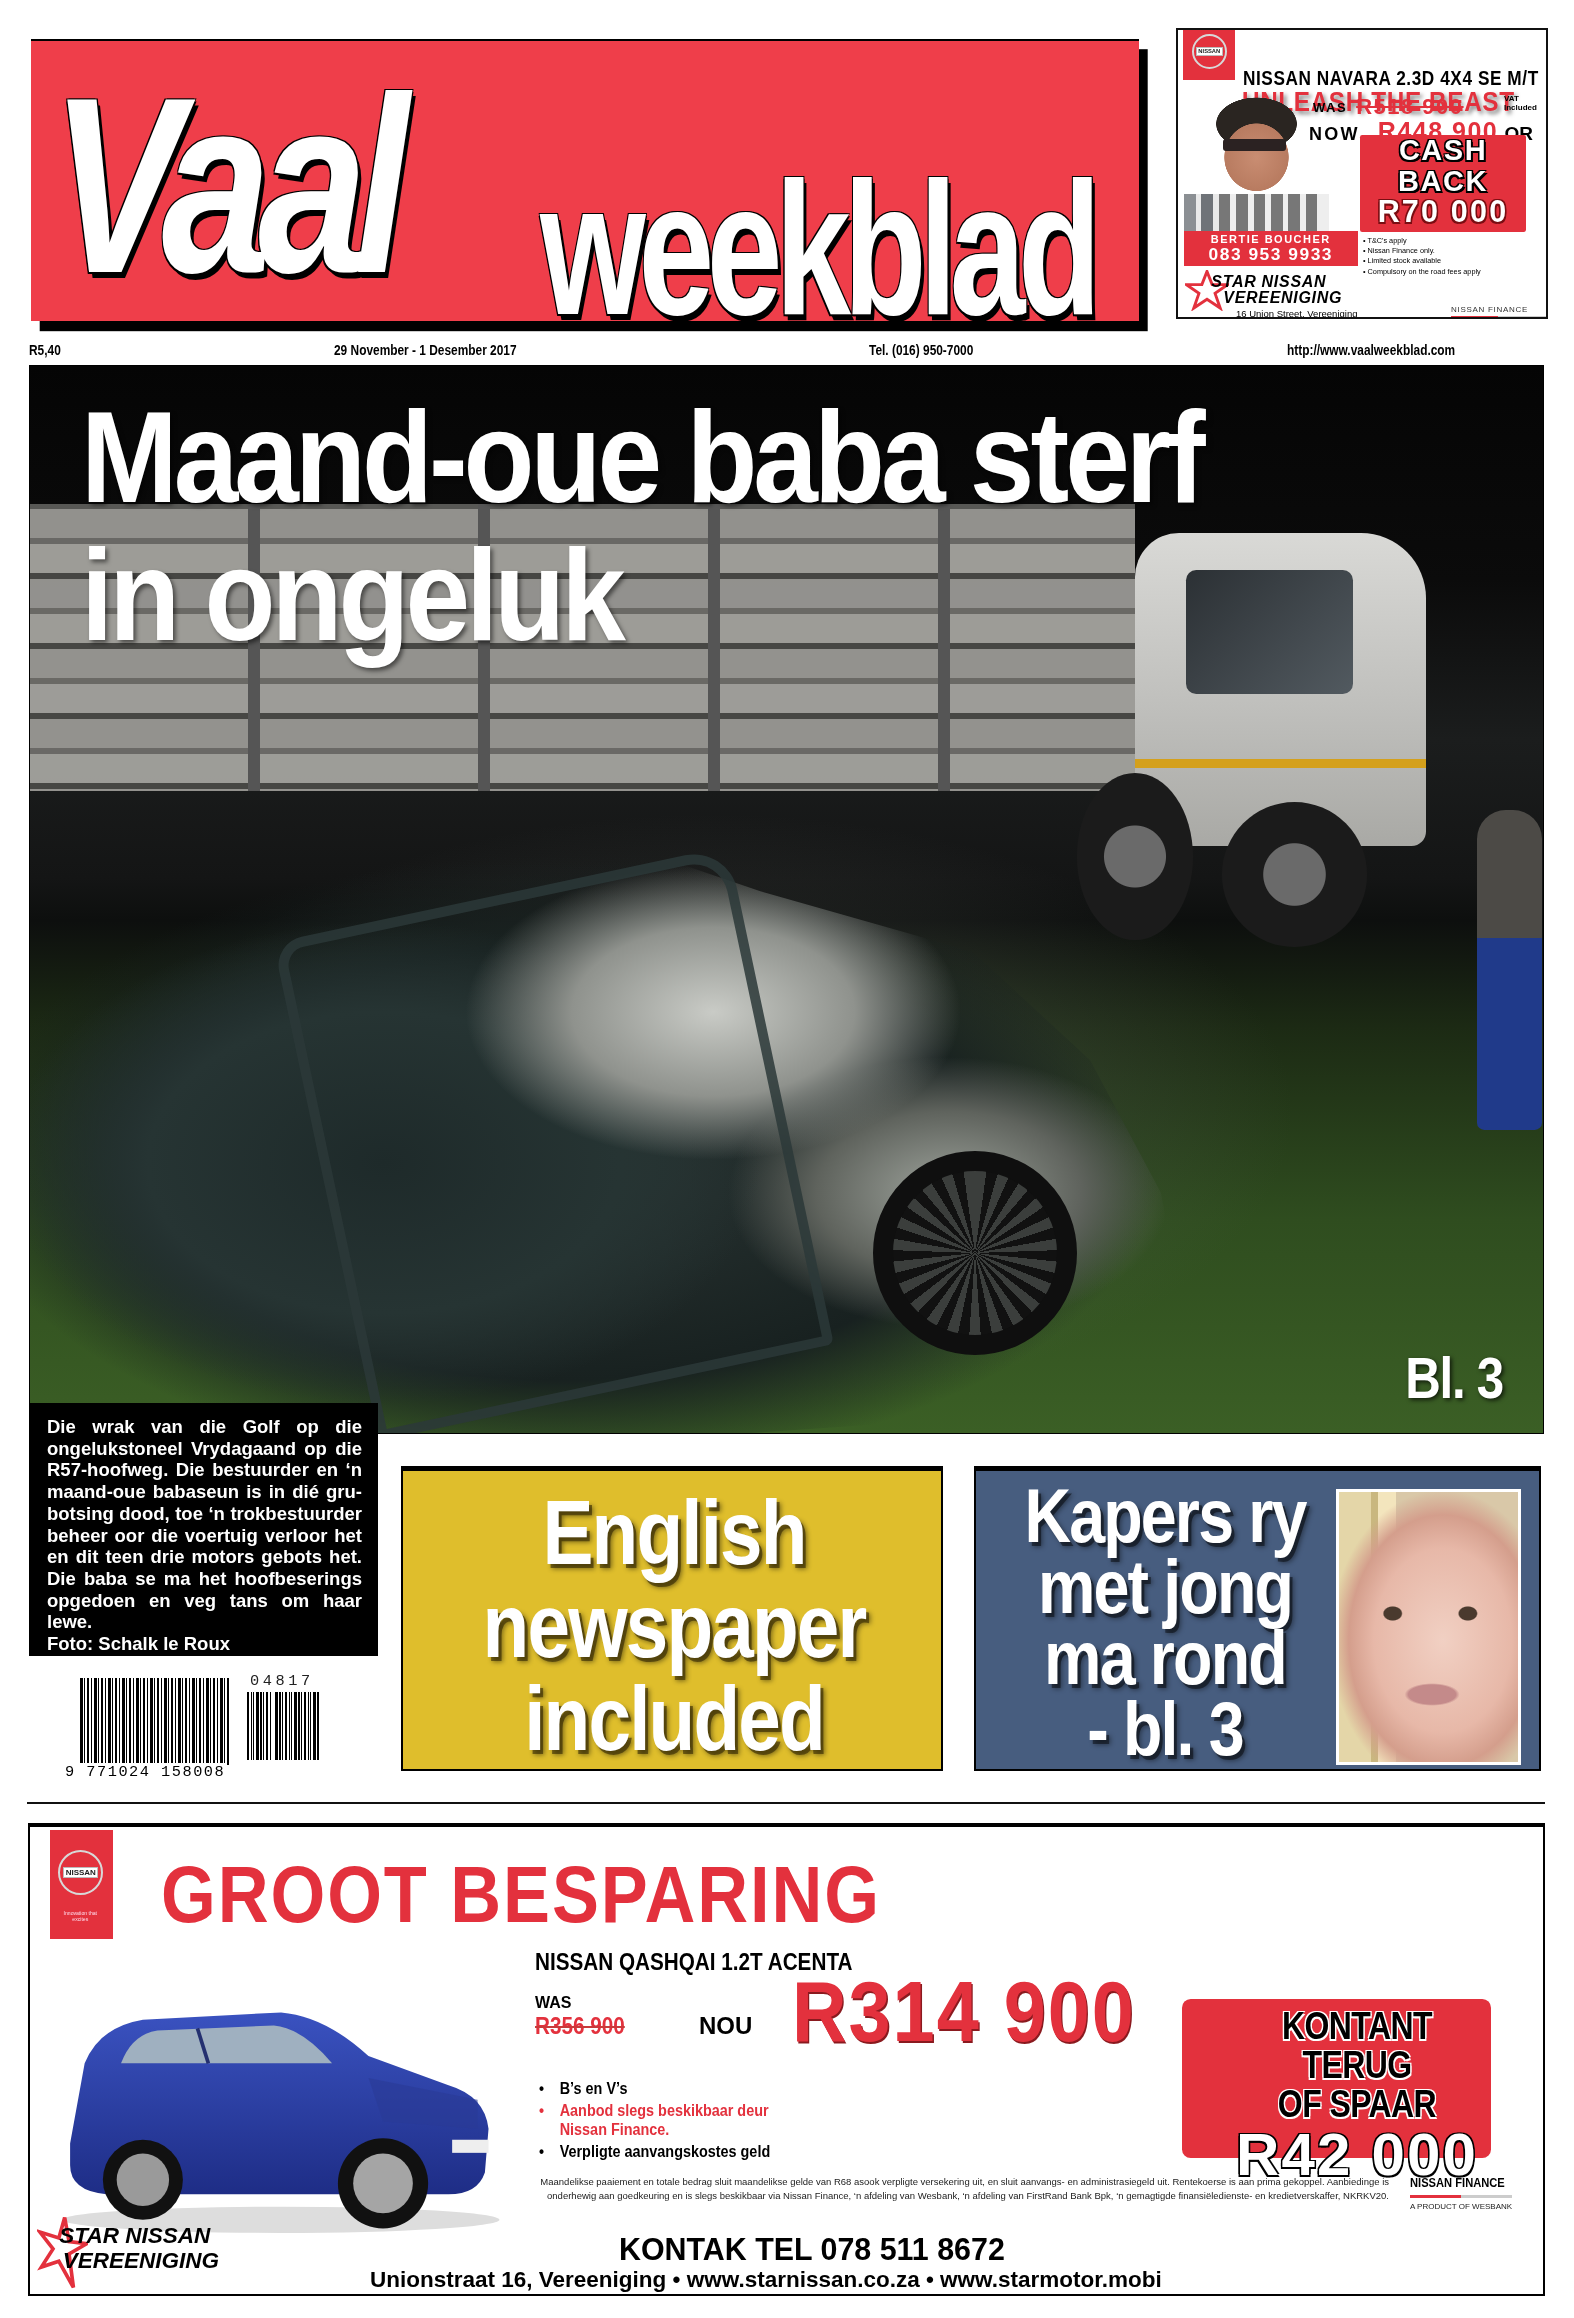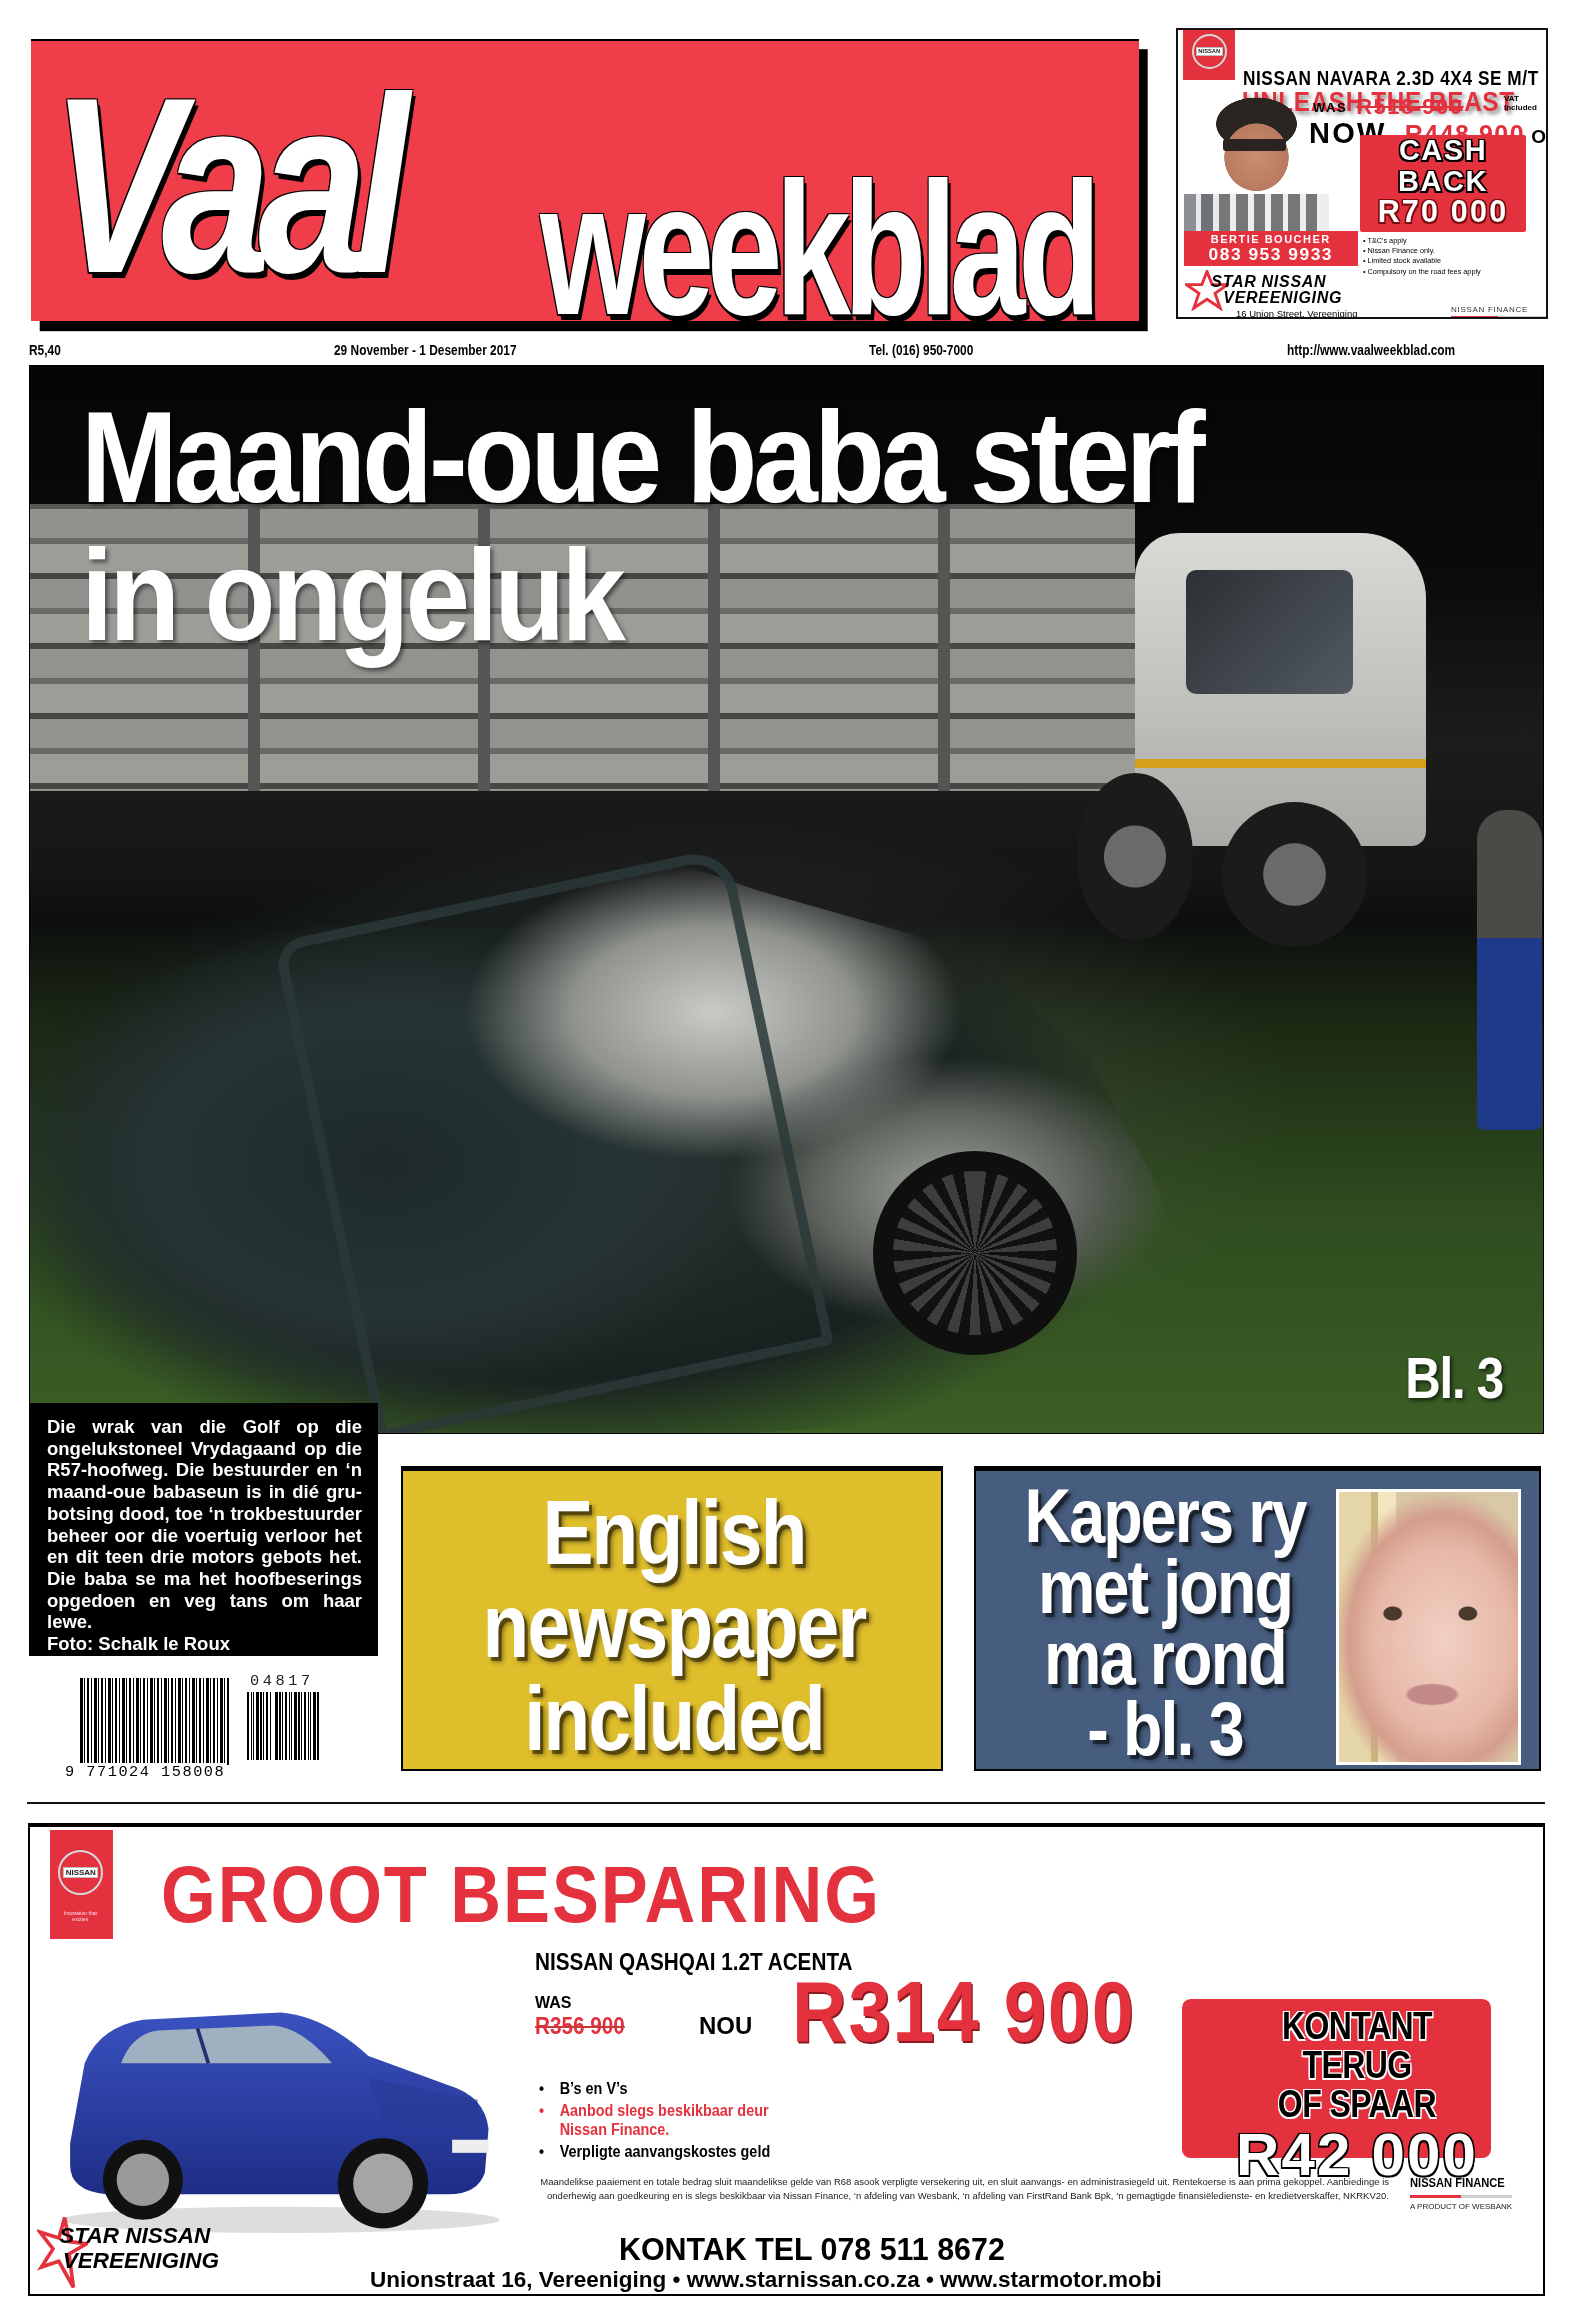--- a/index.html
+++ b/index.html
@@ -54,21 +54,21 @@
   .ad-top .was-row { position: absolute; left: 135px; top: 64px; white-space: nowrap; }
   .ad-top .was-lbl { font-weight: 700; font-size: 13px; letter-spacing: 1.5px; vertical-align: middle; }
   .ad-top .was-price {
     color: #e3313d; font-weight: 700; font-size: 22px; letter-spacing: 1.5px; margin-left: 5.8px;
     text-decoration: line-through; text-decoration-color: #e3313d; vertical-align: middle;
   }
   .ad-top .vat {
     position: absolute; left: 326px; top: 65px; font-size: 8px; font-weight: 700; line-height: 8.7px;
   }
   .ad-top .now-row { position: absolute; left: 131px; top: 87px; white-space: nowrap; }
-  .ad-top .now-lbl { font-weight: 700; font-size: 29px; letter-spacing: 2.2px; text-align: right; }
+  .ad-top .now-lbl { font-weight: 700; font-size: 18px; letter-spacing: 2.2px; text-align: right; }
   .ad-top .now-price { color: #e3313d; font-weight: 700; font-size: 25px; letter-spacing: 1.5px; margin-left: 15px; }
   .ad-top .or-lbl { font-weight: 700; font-size: 19px; margin-left: 2.9px; }
   .ad-top .person {
     position: absolute; left: 5.8px; top: 62px; width: 145px; height: 145px;
     background: radial-gradient(ellipse 40% 42% at 50% 45%, #c98d72 0%, #b87b60 55%, transparent 56%),
                 radial-gradient(ellipse 46% 30% at 50% 22%, #2a2521 0%, #2a2521 60%, transparent 61%),
                 linear-gradient(90deg, #8b8f93 0 8%, #e9e9e9 8% 12%, #6f7378 12% 20%, #e9e9e9 20% 24%, #777 24% 32%, #eee 32% 36%, #777 36% 44%, #eee 44% 48%, #777 48% 56%, #eee 56% 60%, #777 60% 68%, #eee 68% 72%, #777 72% 80%, #eee 80% 84%, #777 84% 92%, #eee 92%);
     background-size: 100% 100%, 100% 100%, 100% 30%;
     background-position: 0 0, 0 0, 0 100%;
     background-repeat: no-repeat;

